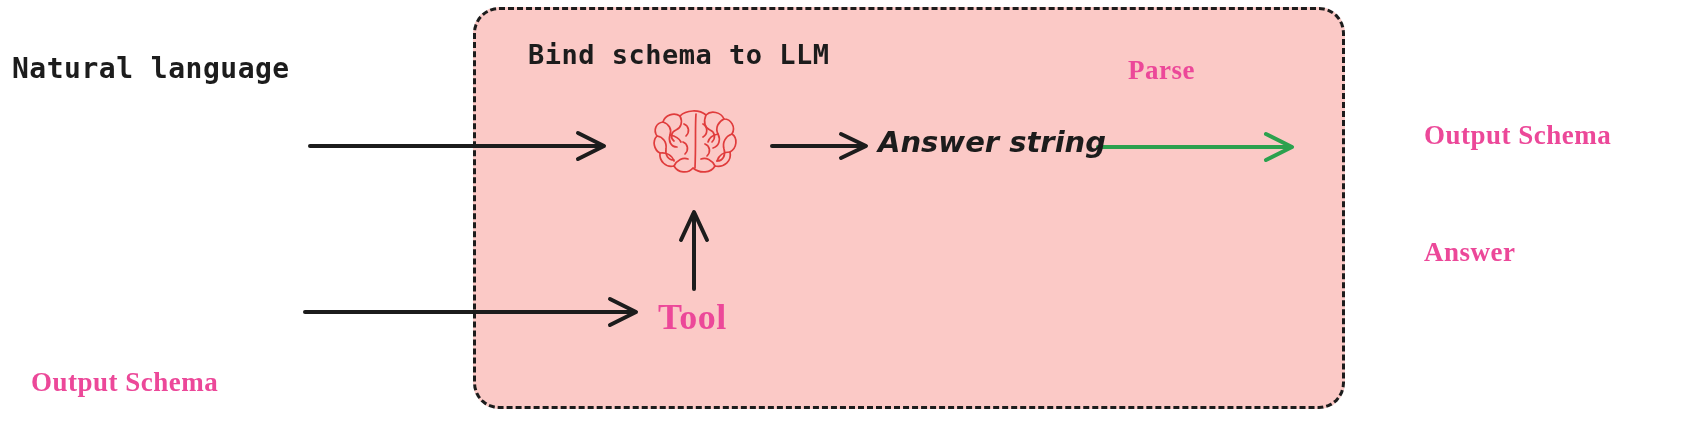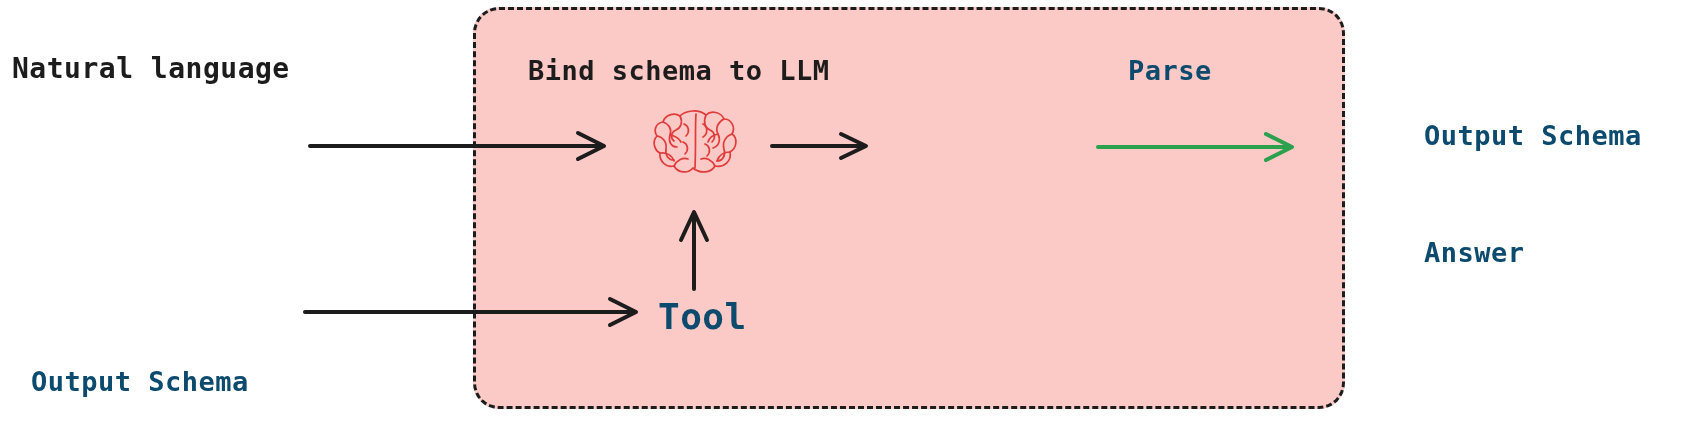--- a/index.html
+++ b/index.html
@@ -37,32 +37,32 @@
     width: 872px;
     height: 402px;
     background: #fbc9c6;
     border: 3.5px dashed #1c1c1c;
     border-radius: 26px;
     box-sizing: border-box;
   }
 
   
   .t-dark { color: #1c1c1c; text-align: right; }
-  .t-green { color: #0c4a6e; }
+  .t-green { color: #ec4899; font-family: Liberation Serif, serif; }
 
   #natural-language-label {
     left: 12px; top: 52px;
     font-size: 28px;
   }
   #user-input-text {
     left: 34px; top: 126px;
     font-size: 30px;
   }
   #bind-schema-label {
-    left: 528px; top: 55px;
+    left: 528px; top: 39px;
     font-size: 27px;
   }
   #parse-label {
     left: 1128px; top: 55px;
     font-size: 27px;
   }
   #answer-string-text {
     left: 878px; top: 125px;
     font-size: 29px;
   }
@@ -164,20 +164,21 @@
   <div class="abs mono t-green" id="schema-in-block">
     <div>Output Schema</div>
     
     
   </div>
 
   <div class="abs mono t-dark" id="bind-schema-label">Bind schema to LLM</div>
 
   <div class="abs mono t-green" id="parse-label">Parse</div>
 
+  <div class="abs hand t-dark" id="answer-string-text">Answer string</div>
 
   <div class="abs mono t-green" id="tool-label">Tool</div>
 
   <div class="abs mono t-green" id="schema-out-block">
     <div class="spaced">Output Schema</div>
     <div class="spaced">Answer</div>
     
   </div>
 
 </div>

